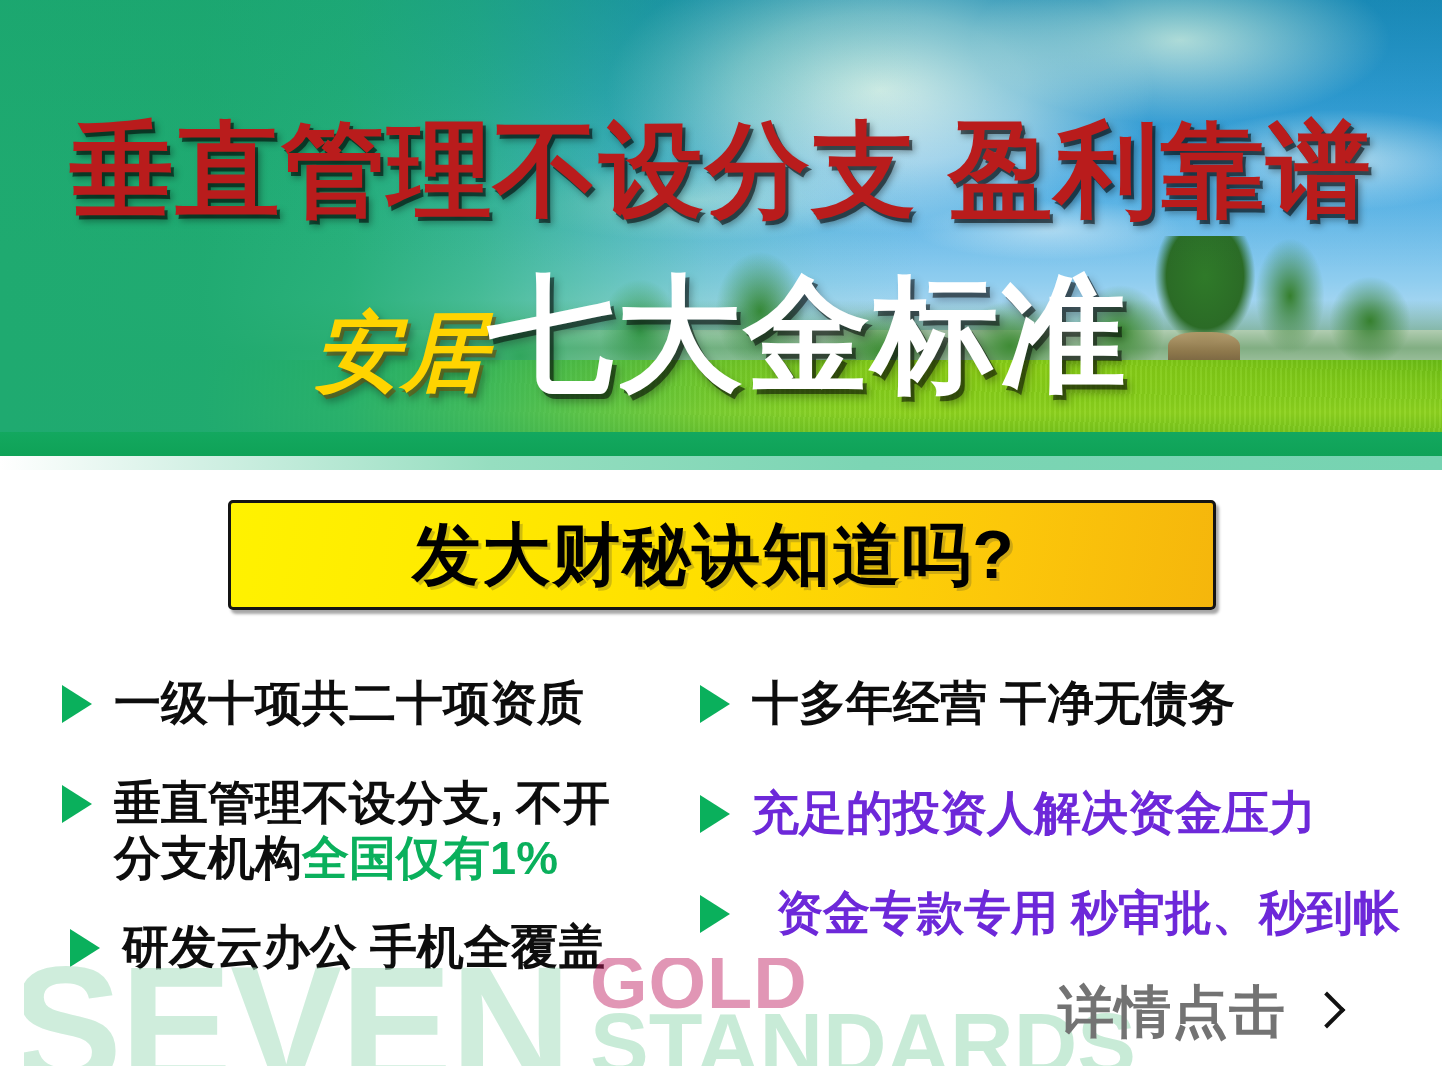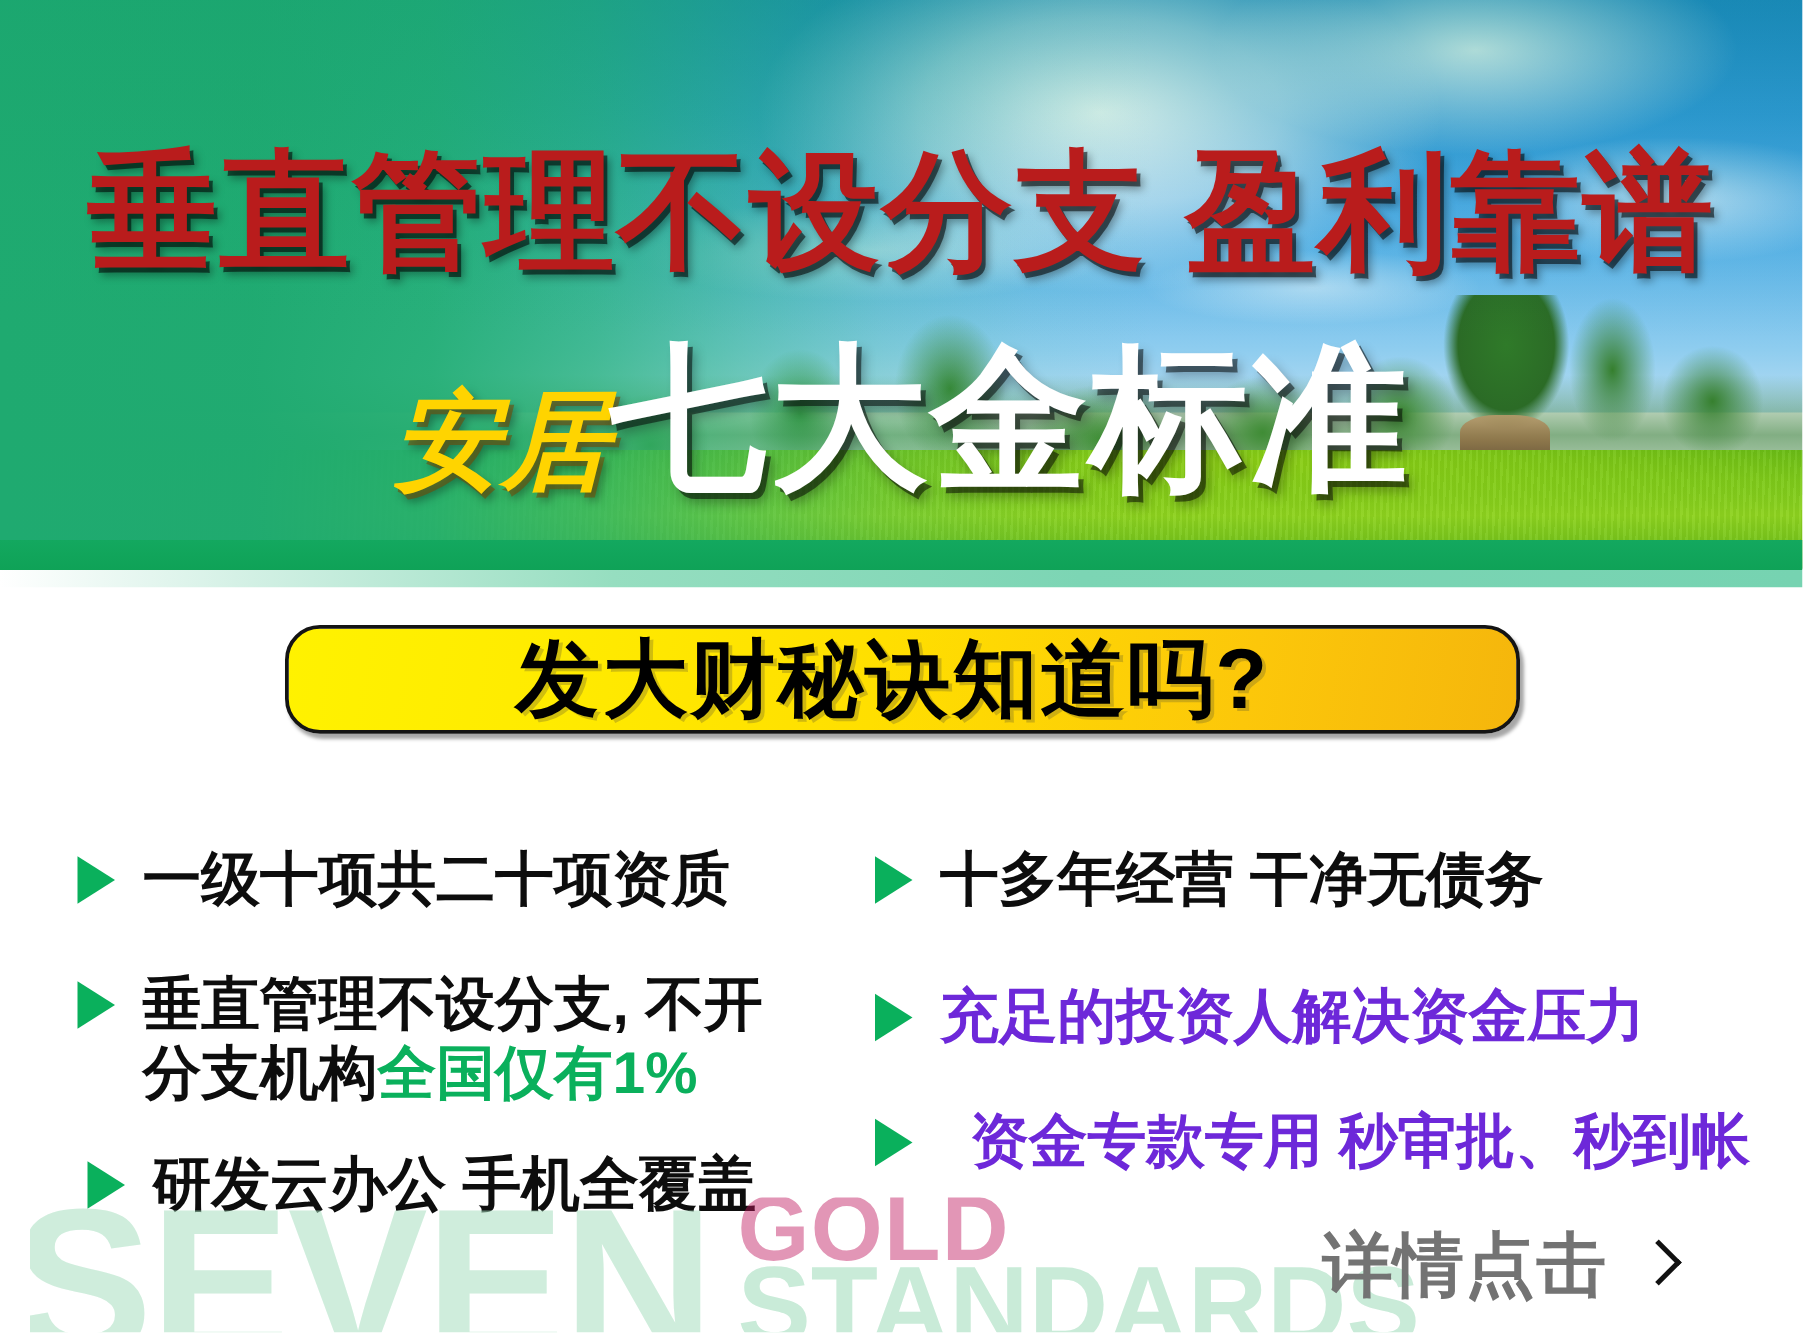--- a/index.html
+++ b/index.html
@@ -153,24 +153,24 @@
     letter-spacing: 2px;
     text-shadow:
       4px 5px 0 rgba(0,0,0,0.5),
       6px 8px 9px rgba(0,0,0,0.3);
   }
 
   
   .yellow-banner {
     position: absolute;
     left: 228px; top: 500px;
-    width: 988px; height: 87px;
+    width: 988px; height: 110px;
     box-sizing: border-box;
     border: 3px solid #141414;
-    border-radius: 28px;
+    border-radius: 5px;
     background: linear-gradient(100deg, #fff200 0%, #ffeb00 22%, #ffdf00 48%, #fcc70a 78%, #f5b60c 100%);
     box-shadow: 3px 4px 3px rgba(0,0,0,0.35);
     display: flex;
     align-items: center;
     justify-content: center;
   }
   .yellow-banner-text {
     font-size: 68px;
     font-weight: bold;
     color: #000000;

